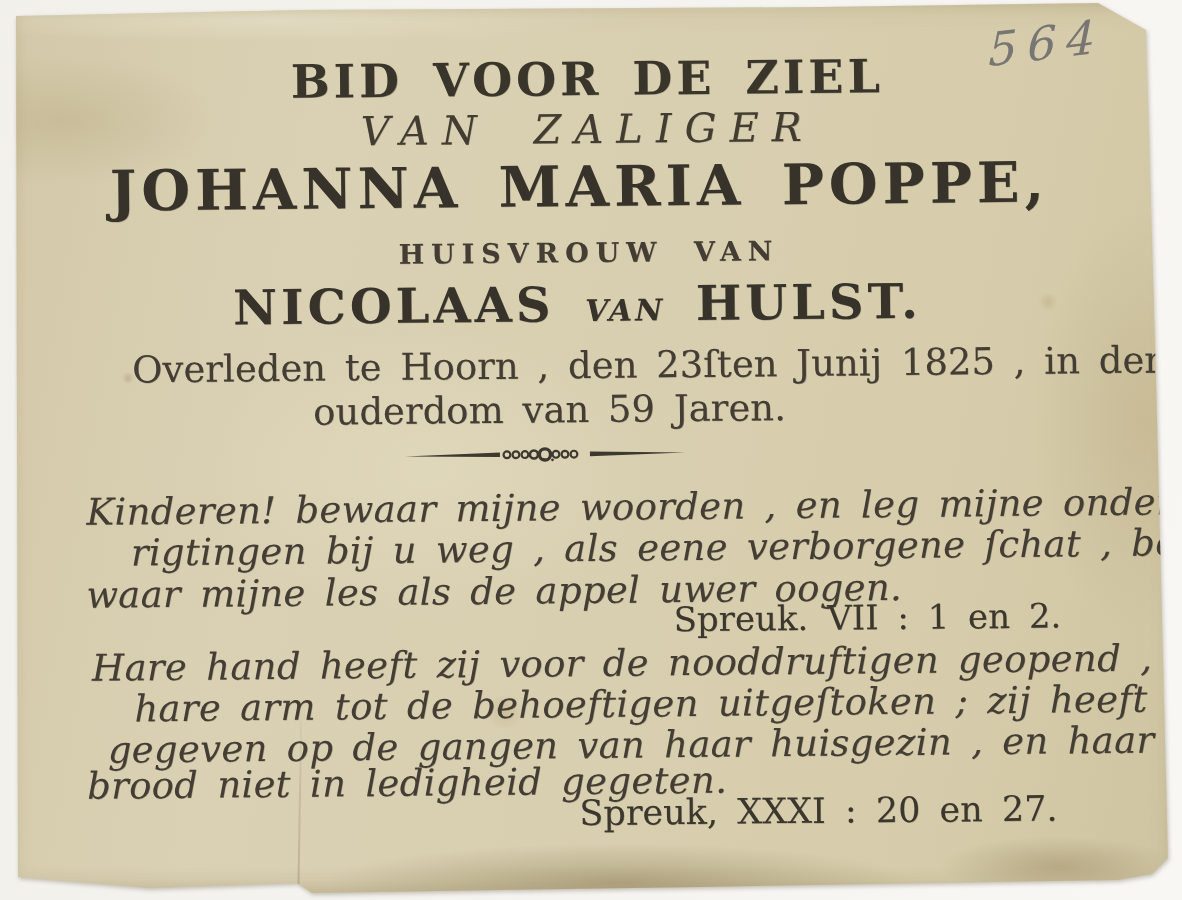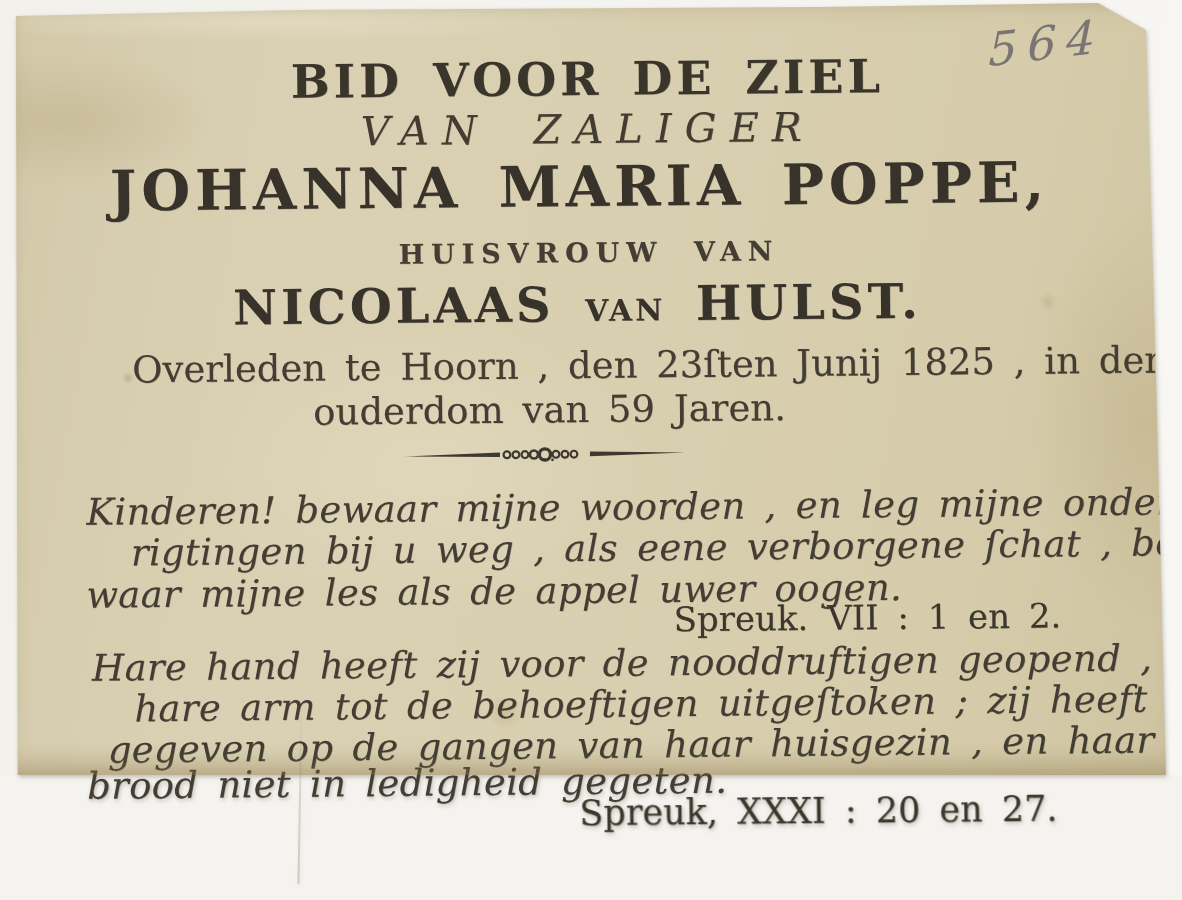--- a/index.html
+++ b/index.html
@@ -4,21 +4,21 @@
 <style>
   html, body {
     margin: 0; padding: 0;
     width: 1182px; height: 900px;
     overflow: hidden;
     background: #f4f3ef;
     font-family: "DejaVu Serif", "Liberation Serif", serif;
   }
   .scene {
     position: relative;
-    width: 1182px; height: 775px;
+    width: 1182px; height: 900px;
     background: linear-gradient(105deg, #f1f0ea 0%, #f4f3ef 45%, #f8f7f4 100%);
   }
   
   .card {
     position: absolute; inset: 0;
     filter: drop-shadow(1px 2px 2px rgba(100, 90, 70, 0.35));
   }
   .card-paper {
     position: absolute; inset: 0;
     clip-path: polygon(16px 16px, 300px 10px, 820px 7px, 1098px 3px,
@@ -64,21 +64,21 @@
     line-height: 1;
     text-shadow: 0.5px 0.5px 0 rgba(56, 50, 40, 0.35);
   }
   .center { text-align: center; }
 
   .title1   { top: 56px;  left: 0; width: 1182px; font-size: 46px; font-weight: bold; letter-spacing: 4px; word-spacing: 10px; color: #3a352b; }
   .title2   { top: 109px; left: 0; width: 1182px; font-size: 40px; font-style: italic; letter-spacing: 13px; word-spacing: 18px; color: #423c31; }
   .name     { top: 158px; left: 0; width: 1164px; font-size: 56px; font-weight: bold; letter-spacing: 5px; word-spacing: 12px; color: #38332a; }
   .relation { top: 239px; left: 0; width: 1182px; font-size: 27px; font-weight: bold; letter-spacing: 7px; word-spacing: 14px; }
   .spouse   { top: 280px; left: 0; width: 1158px; font-size: 48px; font-weight: bold; letter-spacing: 4px; word-spacing: 10px; color: #38332a; }
-  .particle { font-size: 0.62em; text-transform: uppercase; letter-spacing: 3px; }
+  .particle { font-size: 0.62em; text-transform: uppercase; letter-spacing: 3px; font-style: italic; }
   .death1   { top: 347px; left: 133px; font-size: 37px; word-spacing: 7px; }
   .death2   { top: 391px; left: 0; width: 1100px; font-size: 37px; word-spacing: 7px; }
 
   .divider-row { position: absolute; top: 444px; left: 0; width: 1090px; display: flex; justify-content: center; }
 
   .verse { font-size: 37px; font-style: italic; word-spacing: 7px; letter-spacing: 0.3px; }
   .v1l1 { top: 489px; left: 86px; }
   .v1l2 { top: 530px; left: 130px; }
   .v1l3 { top: 572px; left: 85px; }
   .cit1 { top: 603px; left: 672px; font-size: 34px; word-spacing: 8px; color: #3c372d; }

